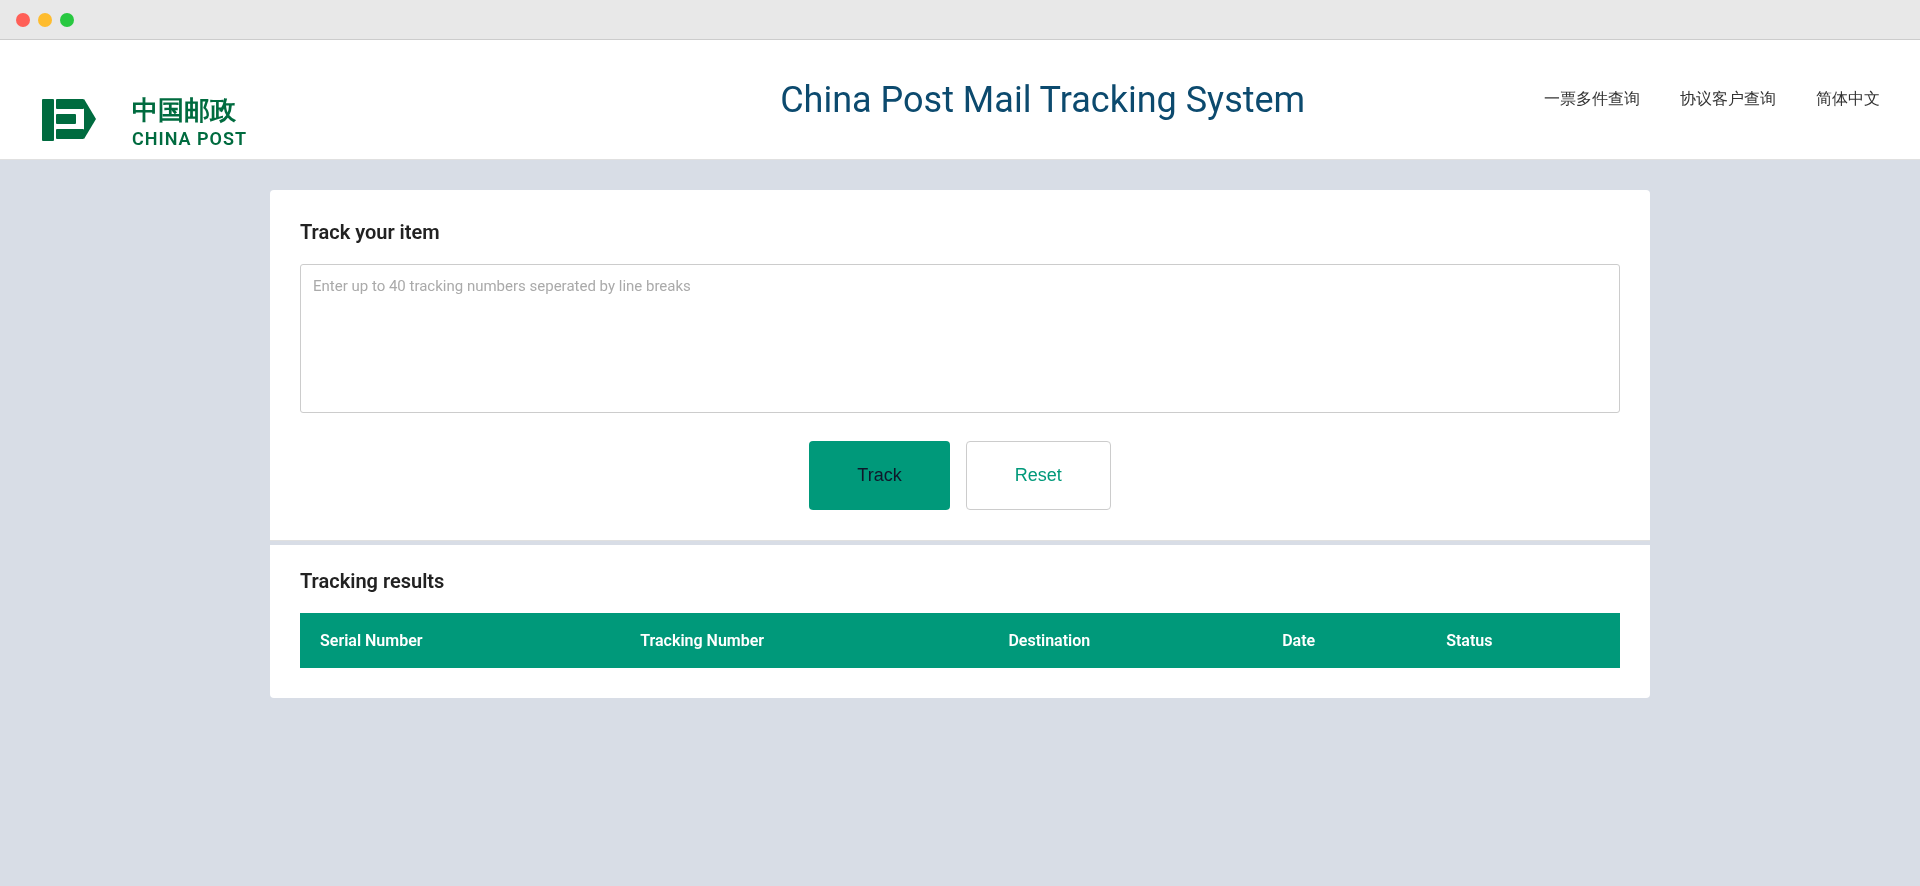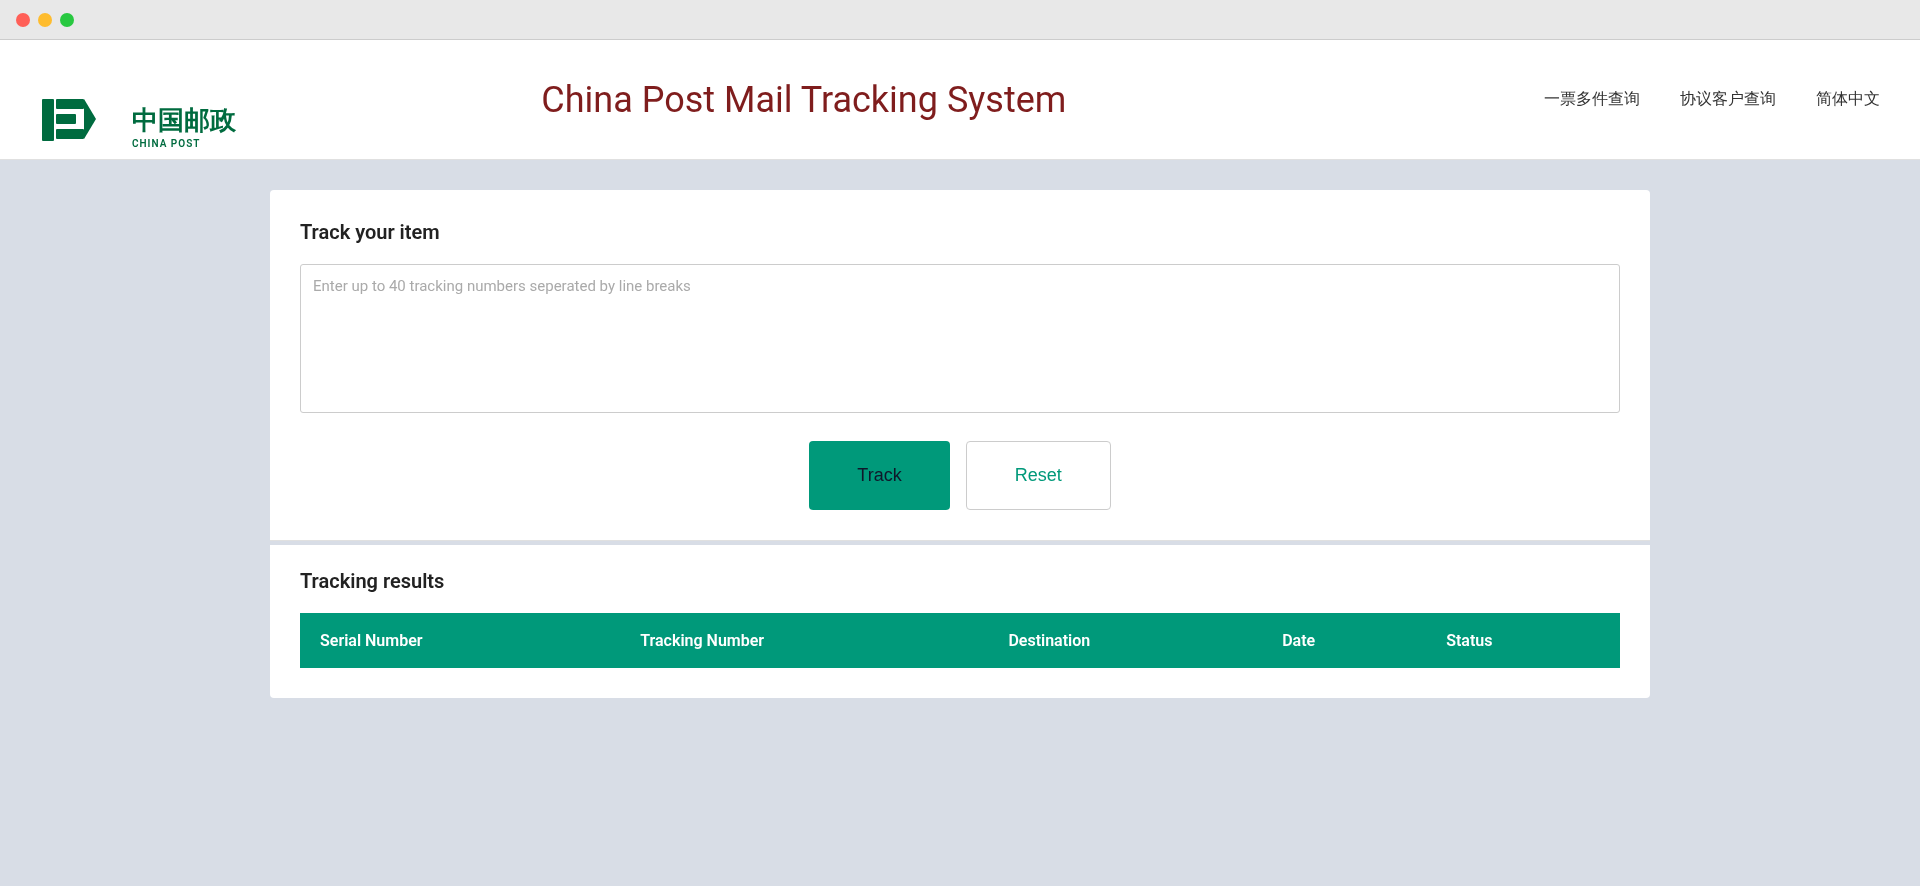--- a/index.html
+++ b/index.html
@@ -63,32 +63,32 @@
       align-items: flex-start;
     }
 
     .brand-chinese {
       font-size: 26px;
       font-weight: bold;
       color: #006b3f;
     }
 
     .brand-english {
-      font-size: 10px;
+      font-size: 18px;
       color: #006b3f;
       font-weight: 600;
       letter-spacing: 1px;
     }
 
     .site-title {
       font-size: 36px;
       font-weight: 400;
-      color: #7f1d1d;
+      color: #0c4a6e;
       flex: 2;
-      text-align: left;
+      text-align: center;
     }
 
     .navbar-links {
       display: flex;
       gap: 40px;
       align-items: center;
     }
 
     .navbar-link {
       font-size: 16px;

